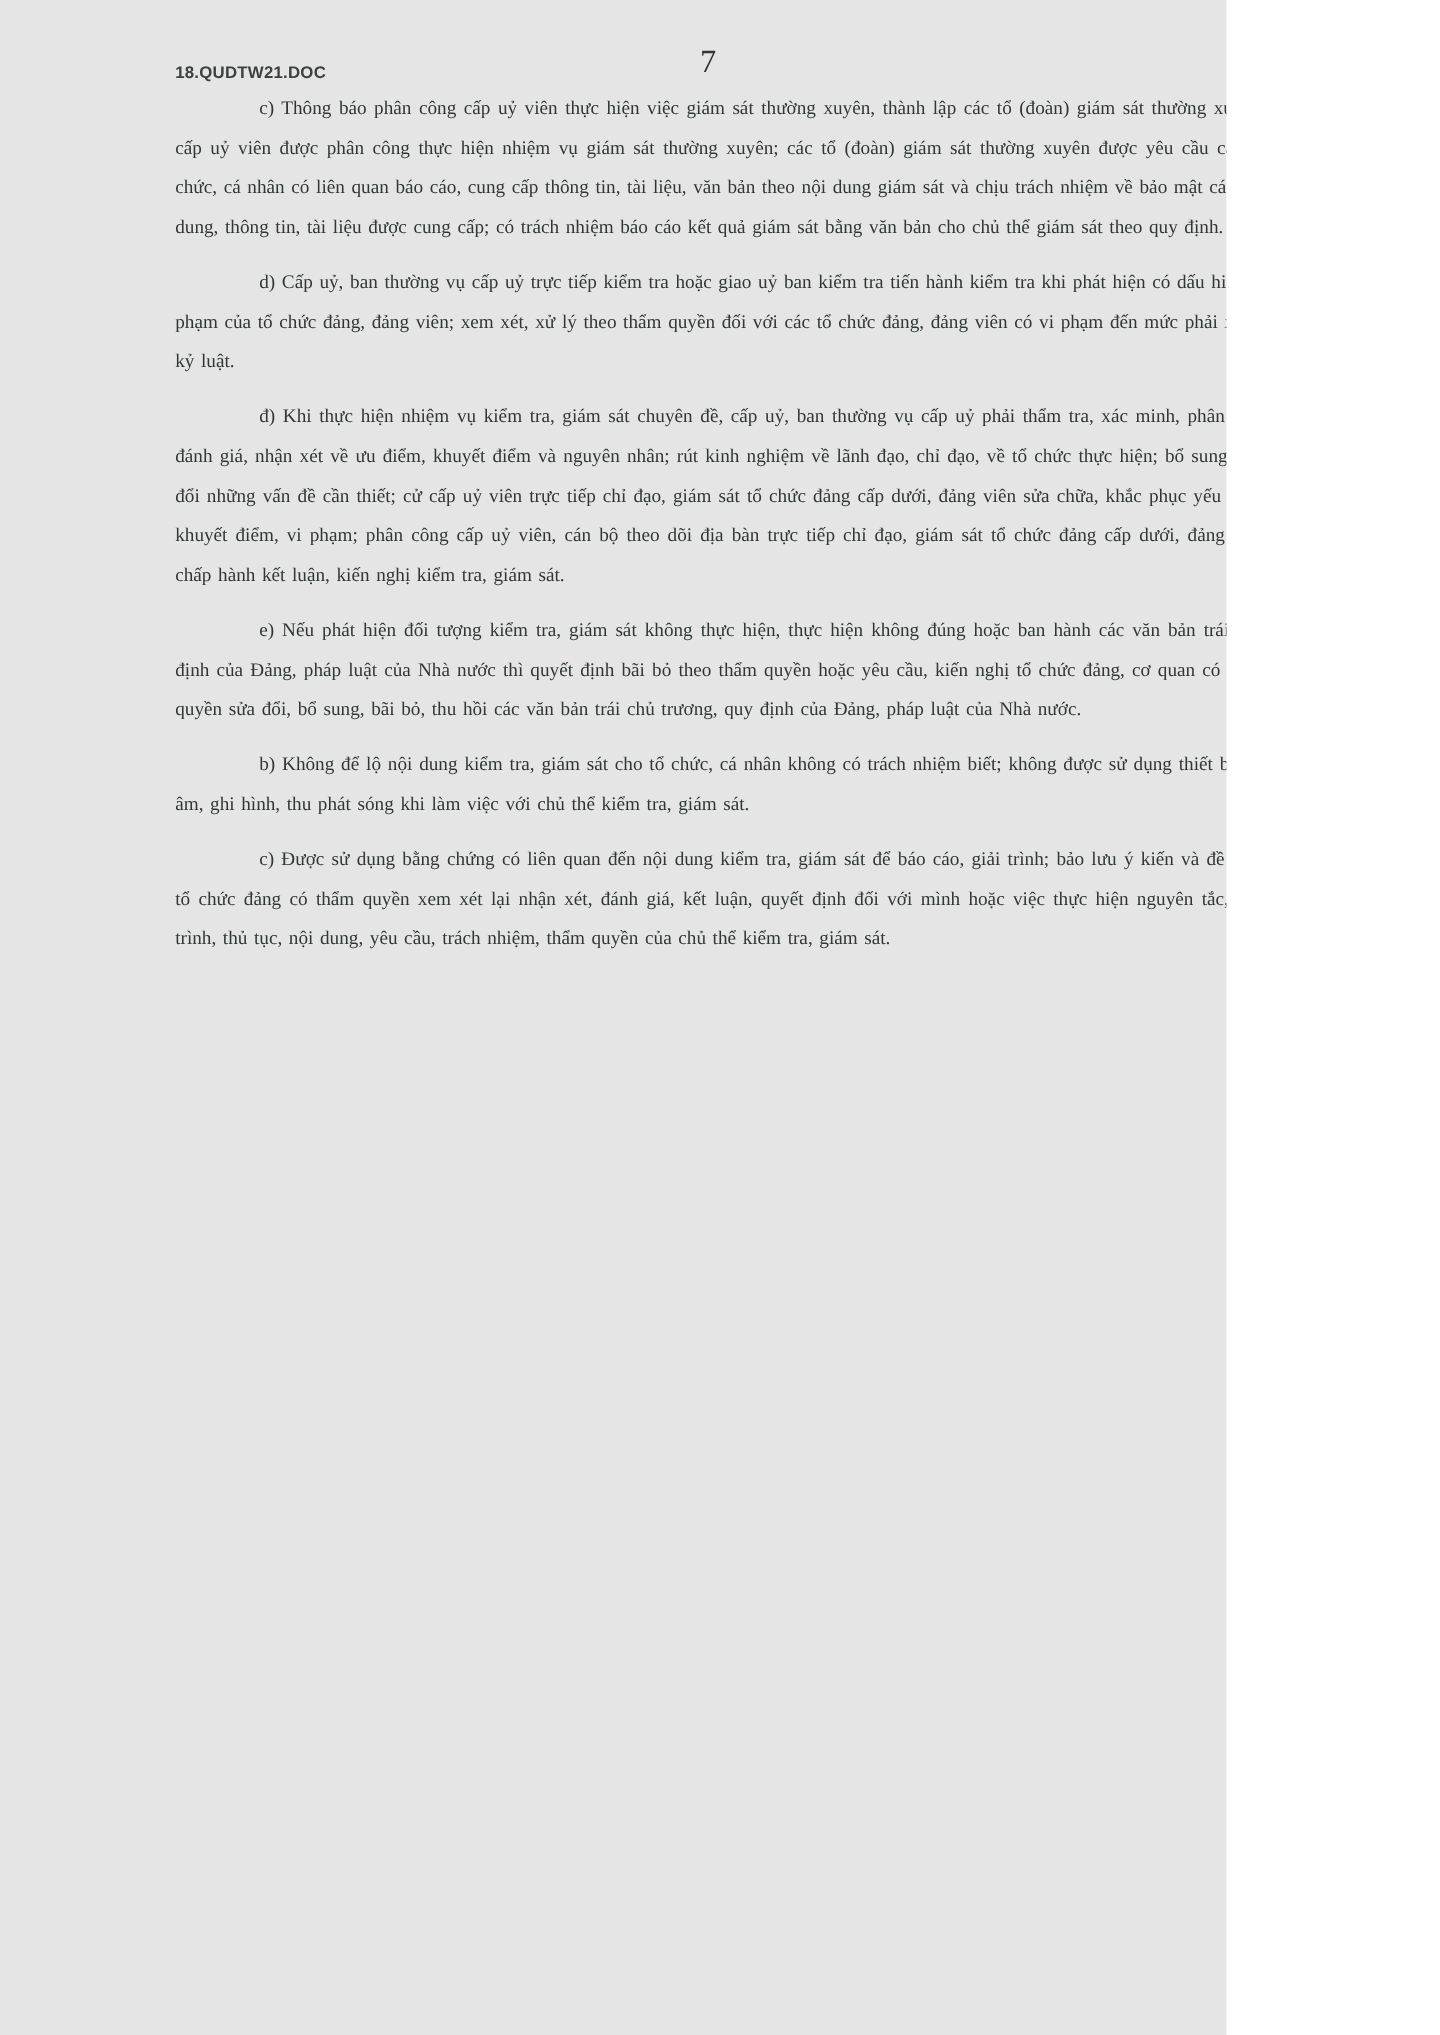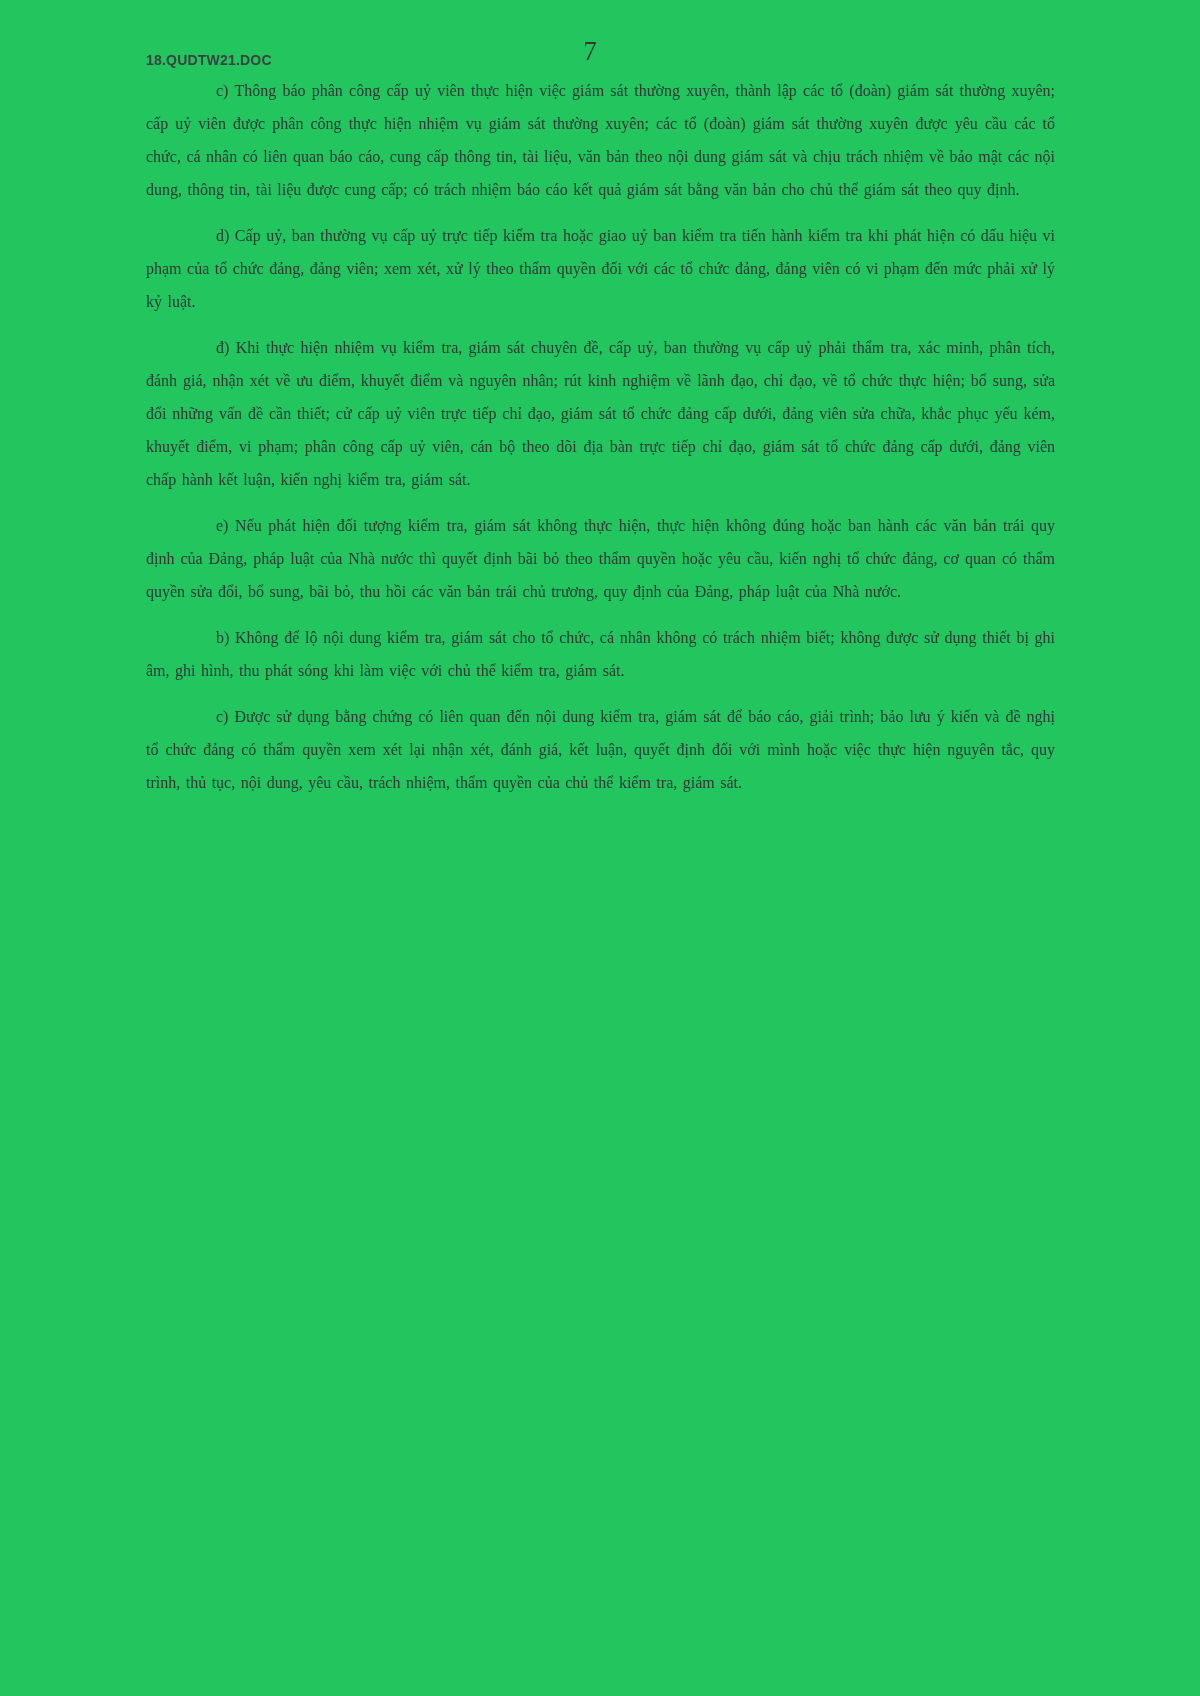--- a/index.html
+++ b/index.html
@@ -2,23 +2,23 @@
 <html><head>
 <meta charset="utf-8">
 <style>
   html, body {
     margin: 0;
     padding: 0;
     background: #ffffff;
   }
   .page {
     position: relative;
-    width: 1200px;
+    width: 1022px;
     height: 1696px;
-    background: #22c55e;
+    background: #e5e5e5;
     overflow: hidden;
     font-family: "Liberation Serif", "DejaVu Serif", serif;
     color: #2f3835;
   }
   .doc-ref {
     position: absolute;
     left: 146px;
     top: 52px;
     font-family: "Liberation Sans", "DejaVu Sans", sans-serif;
     font-size: 14px;

